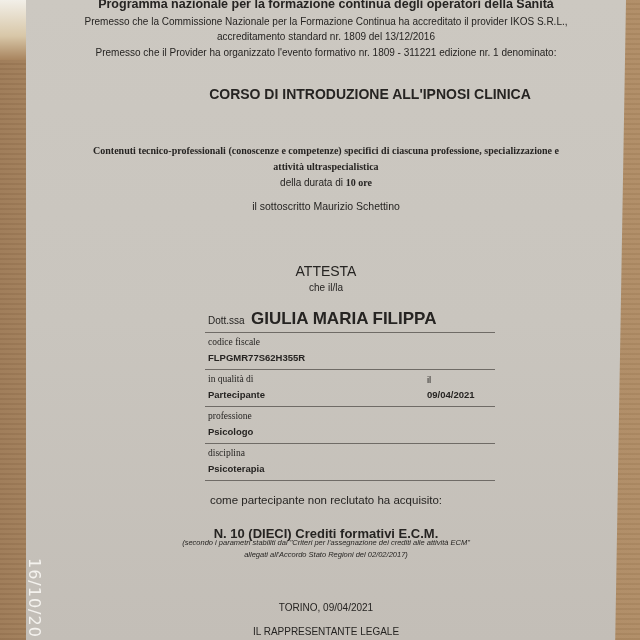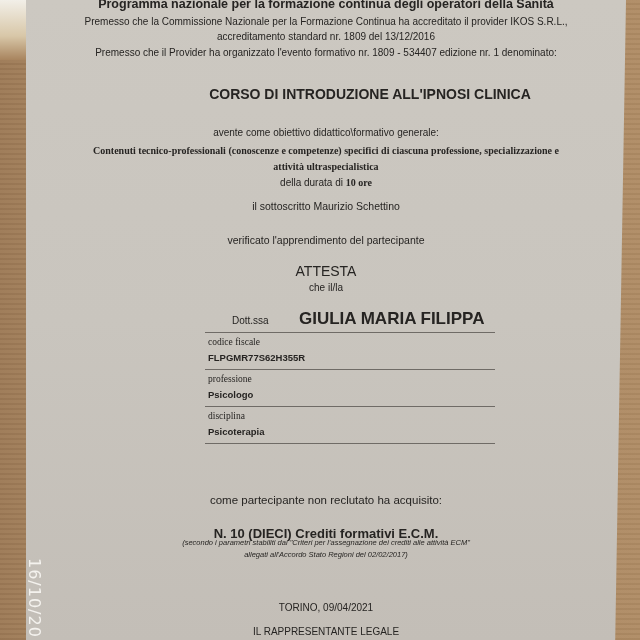--- a/index.html
+++ b/index.html
@@ -24,22 +24,22 @@
     }
     .center { position: absolute; left: 0; width: 600px; text-align: center; white-space: nowrap; }
     .t-prog { top: -3px; font-size: 12.5px; font-weight: bold; }
     .t-small { font-size: 10px; }
     .t-course { top: 86px; font-size: 14px; font-weight: bold; margin-left: 44px; }
     .t-body { font-size: 10.5px; }
     .bold { font-weight: bold; font-family: Liberation Serif, serif; }
     .t-attesta { top: 263px; font-size: 14px; font-weight: normal; }
     .fields { position: absolute; left: 179px; width: 290px; top: 308px; }
     .name-row { height: 24px; border-bottom: 1px solid #6f6b66; position: relative; }
-    .name-prefix { position: absolute; left: 3px; top: 7px; font-size: 10px; margin-left: 24px; }
-    .name-value { position: absolute; left: 46px; top: 1px; font-size: 17px; font-weight: bold; margin-left: 48px; }
+    .name-prefix { position: absolute; left: 3px; top: 7px; font-size: 10px; }
+    .name-value { position: absolute; left: 46px; top: 1px; font-size: 17px; font-weight: bold; }
     .field { height: 36px; border-bottom: 1px solid #6f6b66; position: relative; }
     .flabel { position: absolute; left: 3px; top: 4px; font-size: 9.5px; font-family: Liberation Serif, serif; }
     .fvalue { position: absolute; left: 3px; top: 19px; font-size: 9.5px; font-weight: bold; }
     .flabel-r { position: absolute; left: 222px; top: 4px; font-size: 9.5px; }
     .fvalue-r { position: absolute; left: 222px; top: 19px; font-size: 9.5px; font-weight: bold; }
     .t-credits { top: 526px; font-size: 13px; font-weight: bold; }
     .t-tiny { font-size: 7.5px; font-style: italic; }
     .date-stamp {
       position: absolute; left: 20px; top: 558px; transform: rotate(90deg); transform-origin: left top;
       color: #f4f2ee; font-size: 16px; letter-spacing: 1px; white-space: nowrap;
@@ -49,46 +49,50 @@
 </head>
 <body>
 
 <div class="wood-stripes"></div>
 <div class="wood-top-left"></div>
 
 <div class="paper">
   <div class="center t-prog">Programma nazionale per la formazione continua degli operatori della Sanità</div>
   <div class="center t-small" style="top:16px">Premesso che la Commissione Nazionale per la Formazione Continua ha accreditato il provider IKOS S.R.L.,</div>
   <div class="center t-small" style="top:31px">accreditamento standard nr. 1809 del 13/12/2016</div>
-  <div class="center t-small" style="top:47px">Premesso che il Provider ha organizzato l'evento formativo nr. 1809 - 534407 edizione nr. 1 denominato:</div>
+  <div class="center t-small" style="top:47px">Premesso che il Provider ha organizzato l'evento formativo nr. 1809 - 311221 edizione nr. 1 denominato:</div>
 
   <div class="center t-course">CORSO DI INTRODUZIONE ALL'IPNOSI CLINICA</div>
 
-  <div class="center t-small" style="top:127px">avente come obiettivo didattico\formativo generale:</div>
   <div class="center t-small bold" style="top:145px">Contenuti tecnico-professionali (conoscenze e competenze) specifici di ciascuna professione, specializzazione e</div>
   <div class="center t-small bold" style="top:161px">attività ultraspecialistica</div>
   <div class="center t-small" style="top:177px">
     <span>della durata di</span>
     <span class="bold">10 ore</span>
   </div>
 
   <div class="center t-body" style="top:200px">il sottoscritto Maurizio Schettino</div>
-  <div class="center t-body" style="top:234px">verificato l'apprendimento del partecipante</div>
 
   <div class="center t-attesta">ATTESTA</div>
   <div class="center t-small" style="top:282px">che il/la</div>
 
   <div class="fields">
     <div class="name-row">
       <span class="name-prefix">Dott.ssa</span>
       <span class="name-value">GIULIA MARIA FILIPPA</span>
     </div>
     <div class="field">
       <span class="flabel">codice fiscale</span>
       <span class="fvalue">FLPGMR77S62H355R</span>
+    </div>
+    <div class="field">
+      <span class="flabel">in qualità  di</span>
+      <span class="fvalue">Partecipante</span>
+      <span class="flabel-r">il</span>
+      <span class="fvalue-r">09/04/2021</span>
     </div>
     <div class="field">
       <span class="flabel">professione</span>
       <span class="fvalue">Psicologo</span>
     </div>
     <div class="field">
       <span class="flabel">disciplina</span>
       <span class="fvalue">Psicoterapia</span>
     </div>
   </div>

